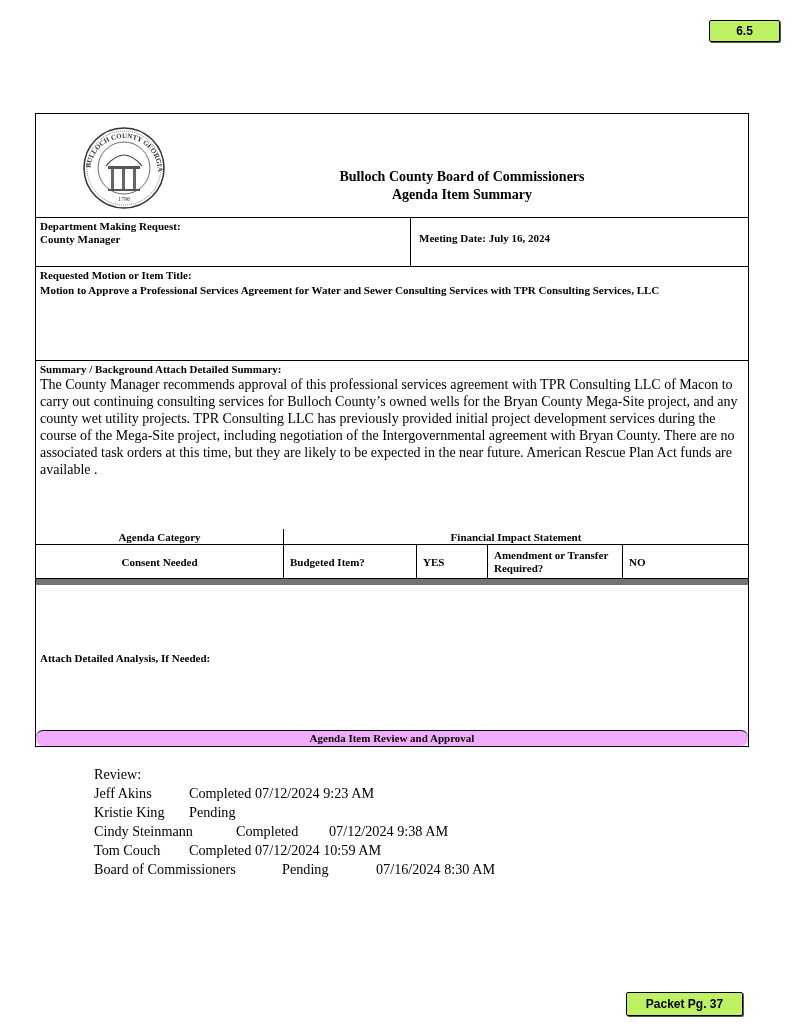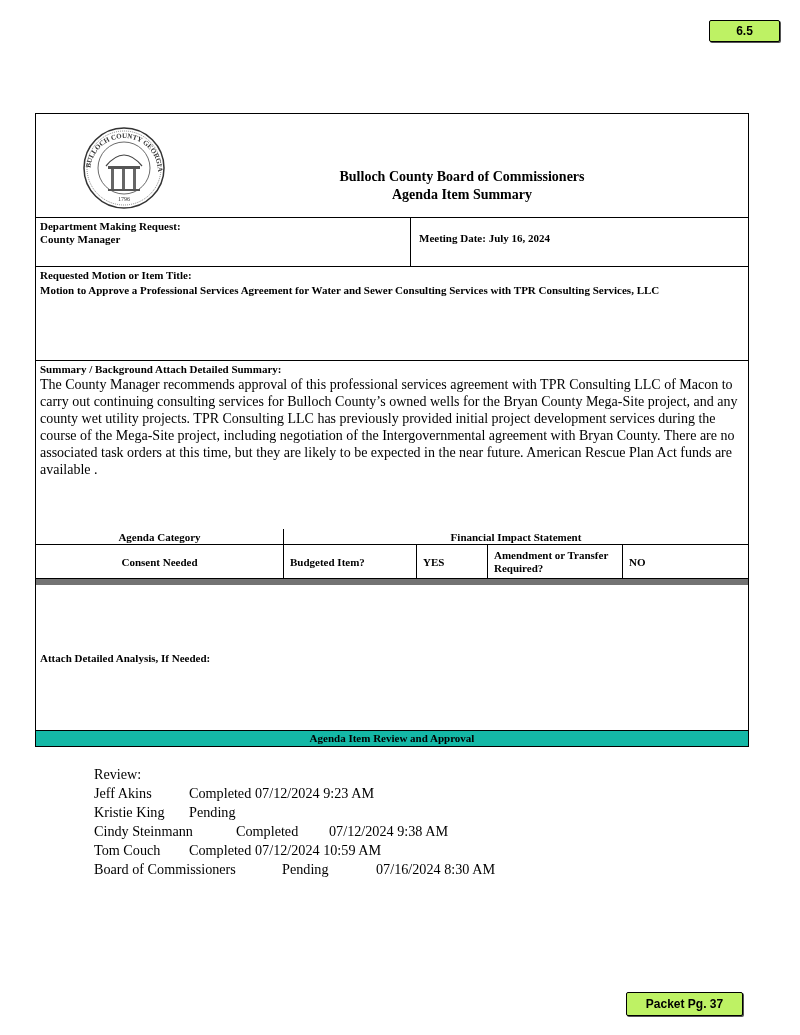--- a/index.html
+++ b/index.html
@@ -24,21 +24,21 @@
   .summary-row .fin { font-size:14.2px; line-height:17px; }
 
   table.cat { width:100%; border-collapse:collapse; font-size:11px; font-weight:bold; }
   table.cat td { border:1px solid #000; padding:0 6px; }
   table.cat tr:first-child td { border-top:none; height:15px; text-align:center; }
   table.cat td:first-child { border-left:none; }
   table.cat td:last-child { border-right:none; }
   table.cat tr.r2 td { height:33px; }
   .center { text-align:center; }
   .analysis-row { height:151px; border-top:6px solid #737373; font-size:11px; font-weight:bold; padding:0 4px; display:flex; align-items:center; box-sizing:border-box; }
-  .review-bar { height:15px; background:#14b8a6; border-top:1px solid #000; text-align:center; font-size:11px; font-weight:bold; line-height:15px; }
+  .review-bar { height:15px; background:#f0abfc; border-top:1px solid #000; text-align:center; font-size:11px; font-weight:bold; line-height:15px;border-radius:7px; }
 
   .review { position:absolute; left:94px; top:765px; font-size:14.2px; line-height:19px; }
   .review .line span { display:inline-block; }
 </style>
 </head>
 <body>
 
 <div id="item-number" class="tag-box">6.5</div>
 
 <div class="frame">

